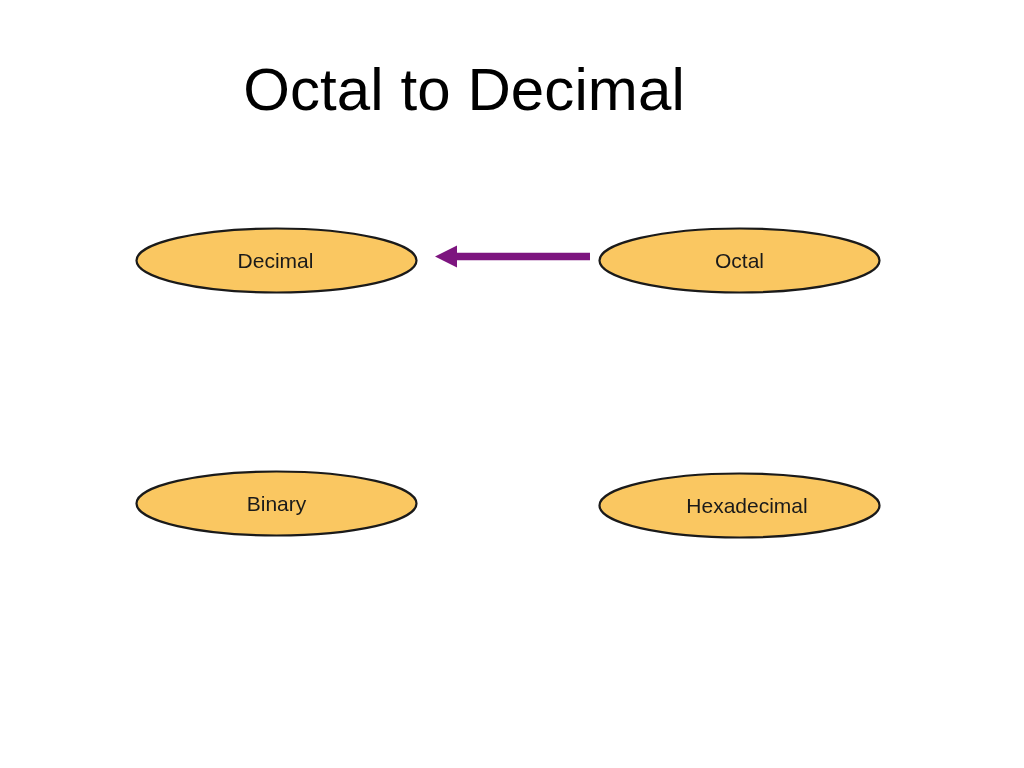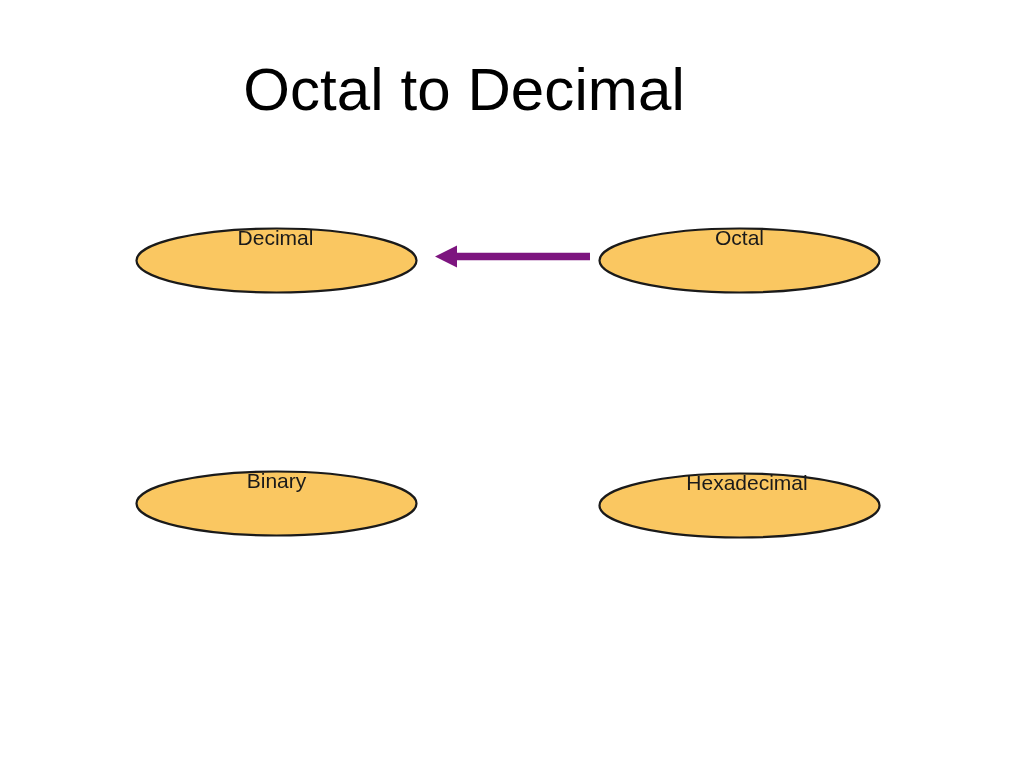--- a/index.html
+++ b/index.html
@@ -29,20 +29,21 @@
     line-height: 1.05;
     color: #000000;
     letter-spacing: 0.1px;
     white-space: nowrap;
   }
   .node {
     position: absolute;
     box-sizing: border-box;
     border-radius: 50% / 50%;
     display: flex;
+    align-items: center;
     justify-content: center;
   }
   .node-label {
     font-family: "Liberation Sans", sans-serif;
     font-size: 21px;
     font-weight: 400;
     color: #1a1a1a;
     line-height: 1;
     white-space: nowrap;
   }

